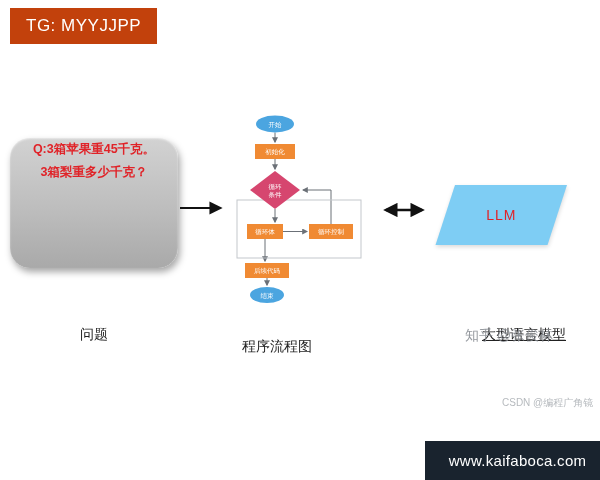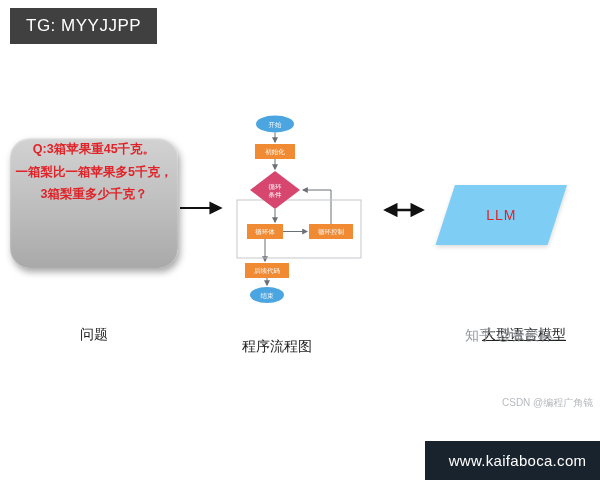--- a/index.html
+++ b/index.html
@@ -1,20 +1,20 @@
 <!DOCTYPE html>
 <html><head>
 <meta charset="utf-8">
 <style>
   * { margin:0; padding:0; box-sizing:border-box; }
   html,body { width:600px; height:480px; background:#ffffff; overflow:hidden;
               font-family:"Liberation Sans","DejaVu Sans",sans-serif; }
   .canvas { position:relative; width:600px; height:480px; background:#ffffff; }
 
-  .badge { position:absolute; left:10px; top:8px; background:#404040; color:#ffffff;
+  .badge { position:absolute; left:10px; top:8px; background:#c2410c; color:#ffffff;
            font-size:17px; font-weight:500; padding:8px 16px; letter-spacing:.5px; }
 
   .bubble { position:absolute; left:10px; top:138px; width:168px; height:130px;
             background:linear-gradient(180deg,#d2d2d2 0%,#bdbdbd 55%,#a9a9a9 100%);
             border-radius:20px; box-shadow:2px 4px 7px rgba(0,0,0,.35), inset 0 1px 2px rgba(255,255,255,.55);
             display:flex; justify-content:center; }
   .bubble-text { color:#e02328; font-weight:700; font-size:12.5px; line-height:1.8; text-align:center; }
 
   svg.overlay { position:absolute; overflow:visible; }
   .arrow-right { left:178px; top:198px; }
@@ -48,21 +48,20 @@
 </head>
 <body>
 
 <div class="canvas">
 
   <div class="badge">TG: MYYJJPP</div>
 
   <div class="bubble">
     <div class="bubble-text">
       <div>Q:3箱苹果重45千克。</div>
-      <div>一箱梨比一箱苹果多5千克，</div>
       <div>3箱梨重多少千克？</div>
     </div>
   </div>
 
   <svg class="overlay arrow-right" width="50" height="20">
     <defs>
       <marker id="ahBlack" viewBox="0 0 10 10" refX="8" refY="5" markerWidth="6" markerHeight="6" orient="auto-start-reverse">
         <path d="M0,0 L10,5 L0,10 z" fill="#111111"></path>
       </marker>
     </defs>

